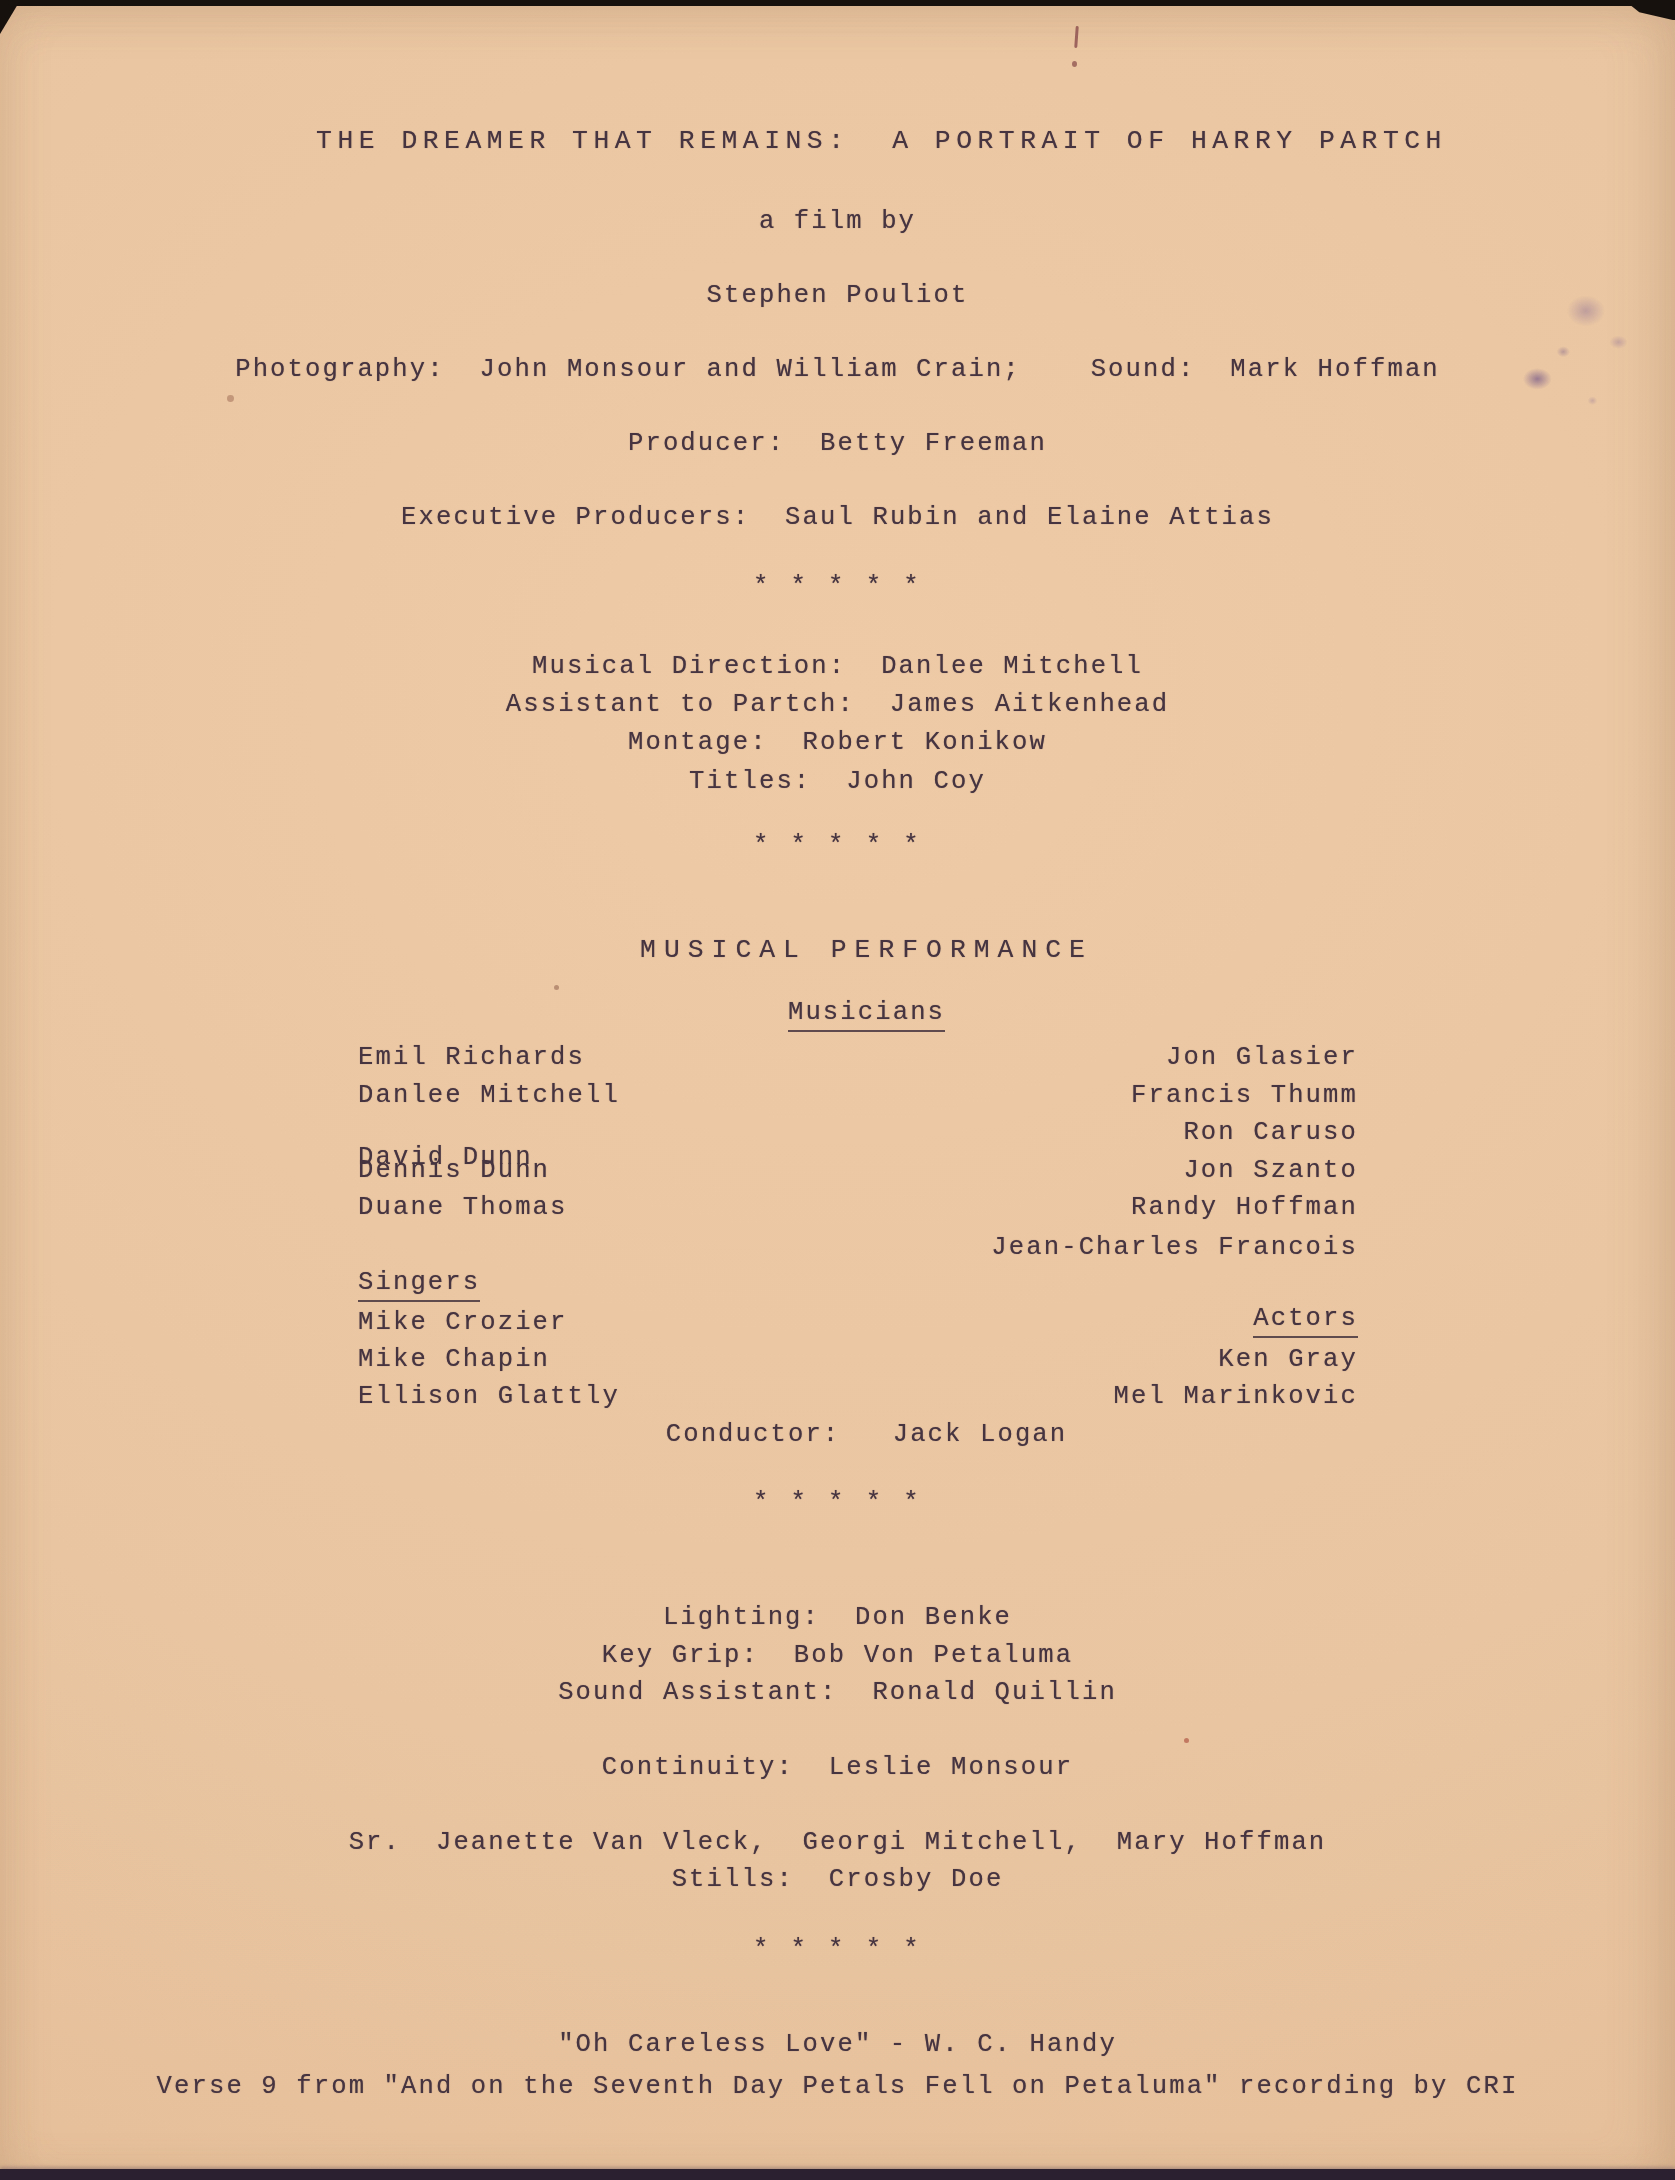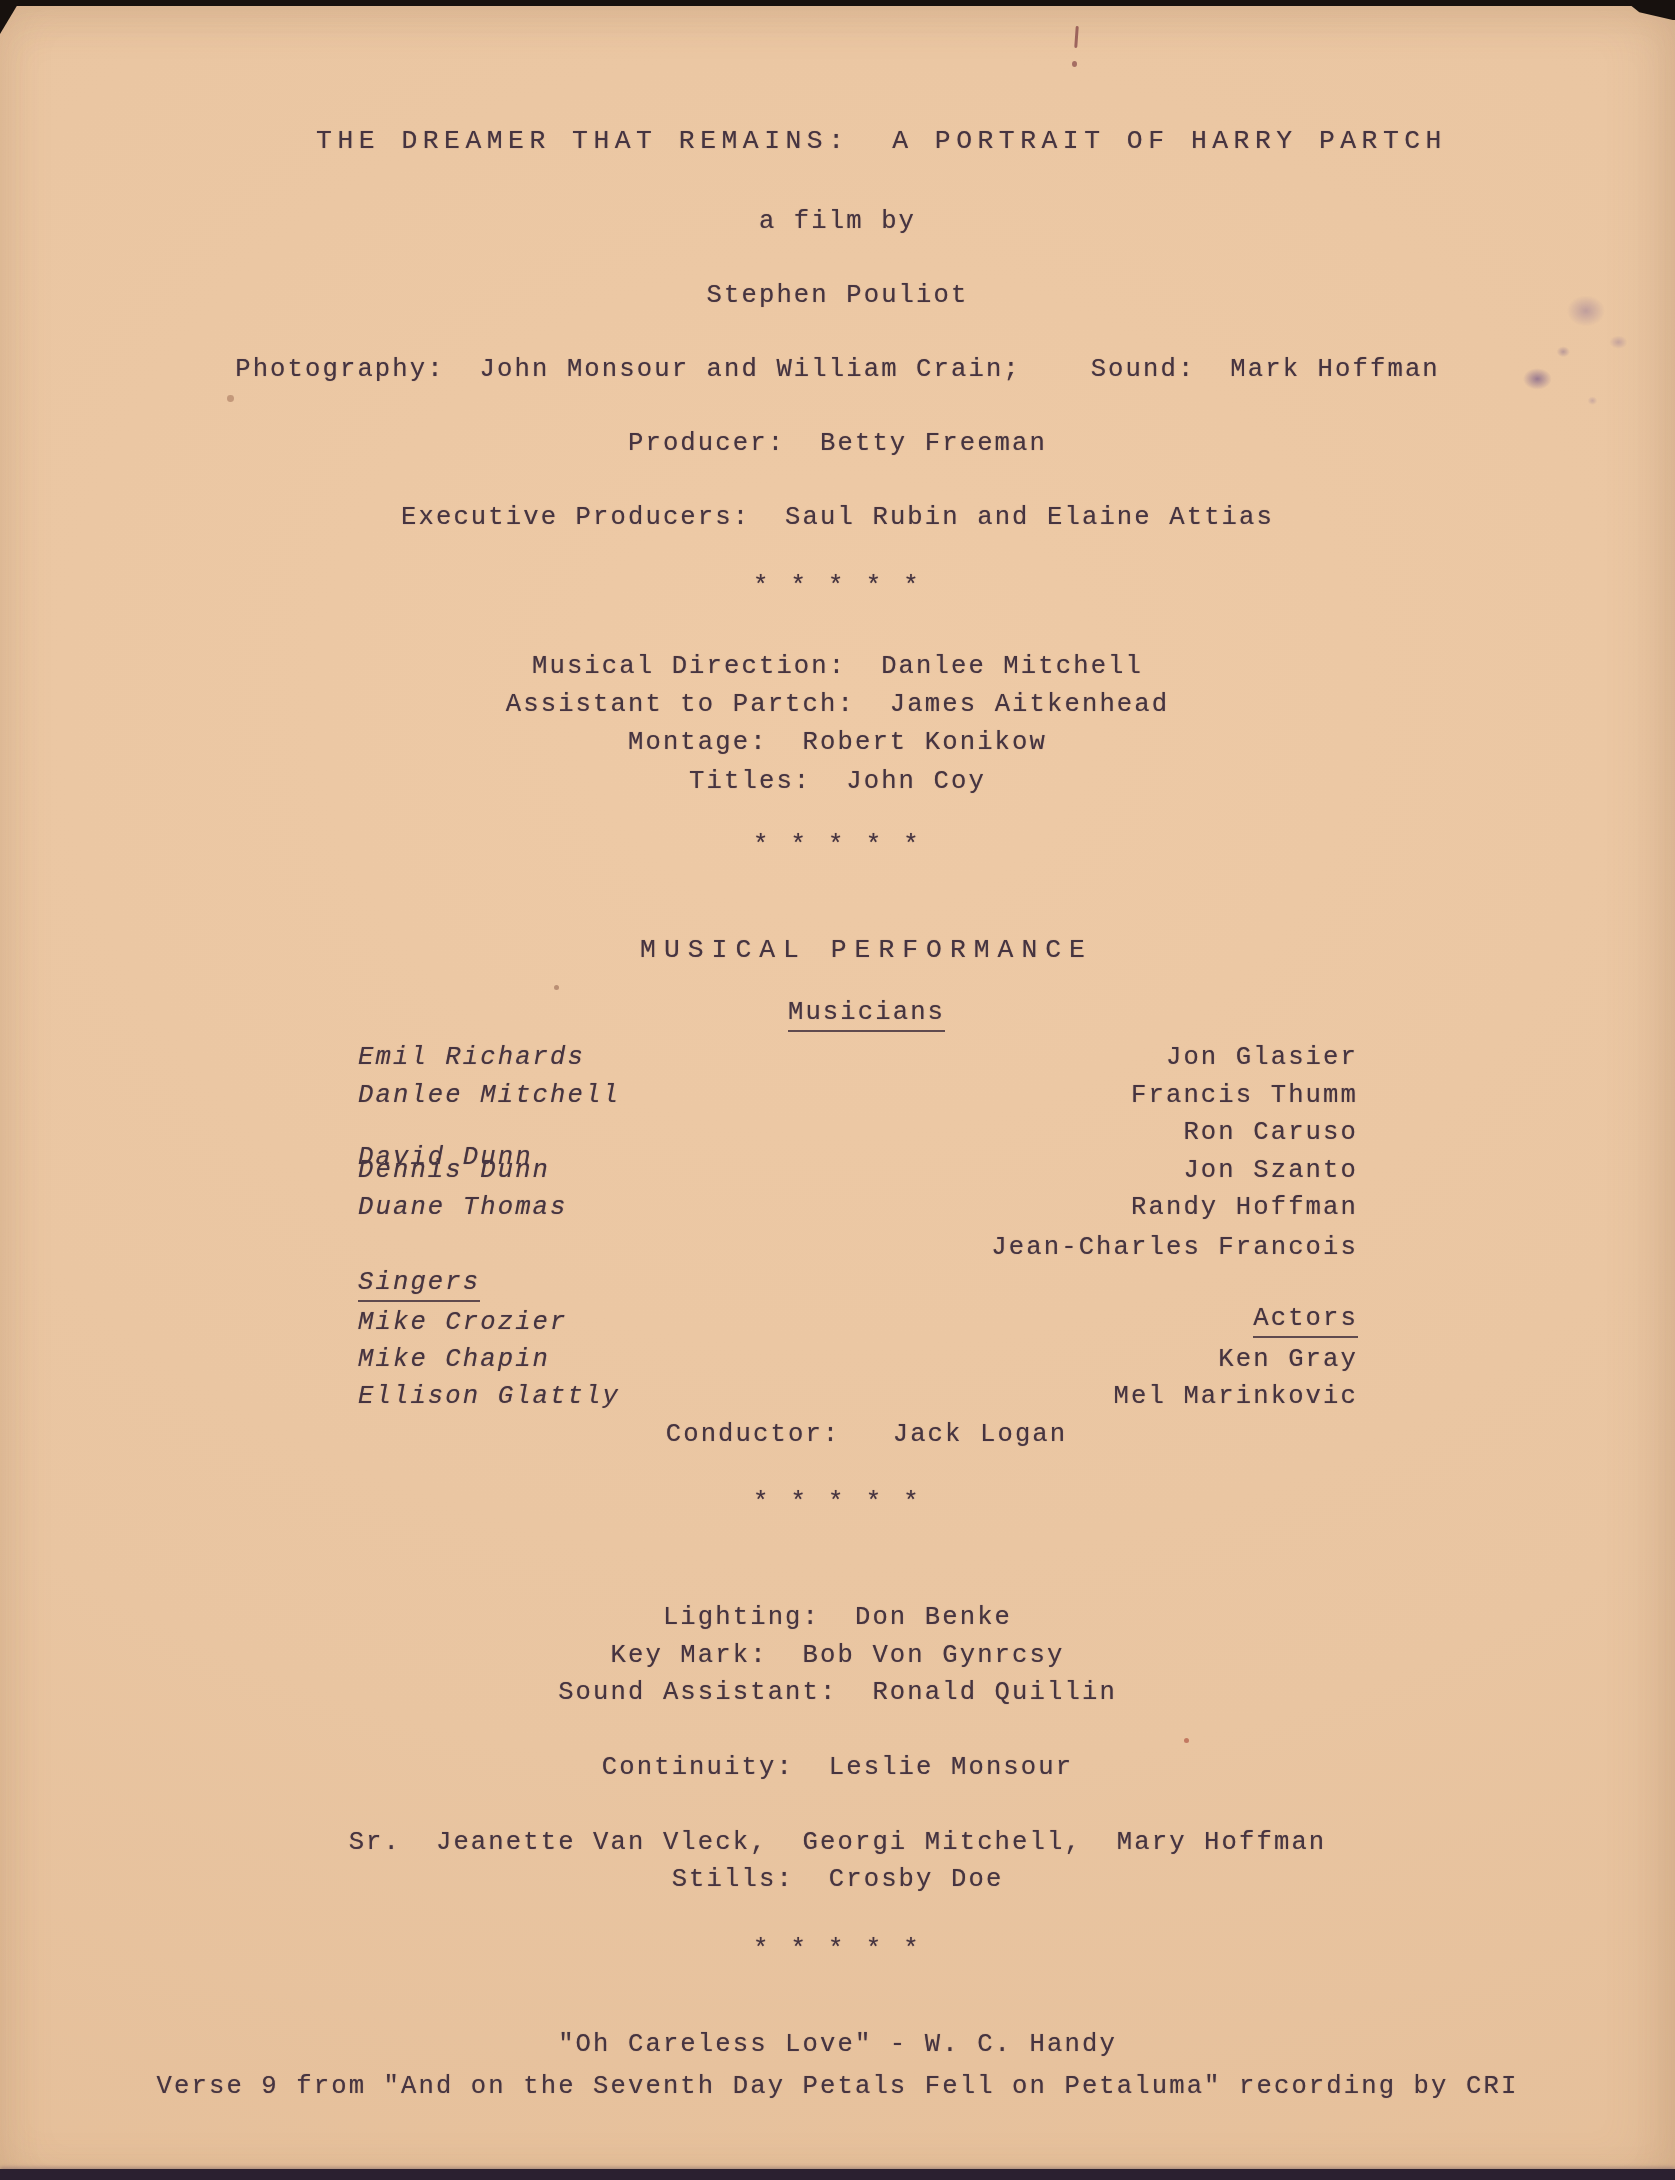--- a/index.html
+++ b/index.html
@@ -21,21 +21,21 @@
     font-size:25.6px;
     letter-spacing:2.1px;
     color:#463440;
     text-shadow:0 0 0.9px rgba(70,52,64,.55);
   }
   .center{left:0;width:100%;text-align:center;}
   .shift{transform:translateX(29px);}
   .title{font-size:26.4px;letter-spacing:5.5px;padding-left:44px;}
   .section-heading{font-size:26.4px;letter-spacing:8px;}
   .sep{letter-spacing:3.4px;}
-  .cell-left{left:358px;font-style:italic;}
+  .cell-left{left:358px;}
   .cell-right{right:317px;text-align:right;}
   .u{border-bottom:2.6px solid rgba(70,52,64,.85);padding-bottom:2.6px;}
   
   .edge-top{position:absolute;top:0;left:0;right:0;height:6px;background:#17110e;}
   .corner-tl{position:absolute;top:0;left:0;width:20.4px;height:34px;background:#17110e;
              clip-path:polygon(0 0,100% 0,0 100%);}
   .corner-tr{position:absolute;top:0;right:0;width:51px;height:20.4px;background:#17110e;
              clip-path:polygon(0 0,100% 0,100% 100%,30% 60%);}
   .edge-bottom{position:absolute;bottom:0;left:0;right:0;height:12px;background:#2b2030;
              box-shadow:0 -1.7px 3.4px rgba(80,60,90,.35);}
@@ -115,21 +115,21 @@
 
   <div class="line cell-right" style="top:1304px"><span class="u">Actors</span></div>
   <div class="line cell-right" style="top:1345px">Ken Gray</div>
   <div class="line cell-right" style="top:1382px">Mel Marinkovic</div>
 
   <div class="line center shift" style="top:1420px">Conductor:   Jack Logan</div>
 
   <div class="line center sep" style="top:1488px">* * * * *</div>
 
   <div class="line center" style="top:1603px">Lighting:  Don Benke</div>
-  <div class="line center" style="top:1641px">Key Mark:  Bob Von Gynrcsy</div>
+  <div class="line center" style="top:1641px">Key Grip:  Bob Von Petaluma</div>
   <div class="line center" style="top:1678px">Sound Assistant:  Ronald Quillin</div>
   <div class="line center" style="top:1753px">Continuity:  Leslie Monsour</div>
   <div class="line center" style="top:1828px">Sr.  Jeanette Van Vleck,  Georgi Mitchell,  Mary Hoffman</div>
   <div class="line center" style="top:1865px">Stills:  Crosby Doe</div>
 
   <div class="line center sep" style="top:1935px">* * * * *</div>
 
   <div class="line center" style="top:2030px">"Oh Careless Love" - W. C. Handy</div>
   <div class="line center" style="top:2072px">Verse 9 from "And on the Seventh Day Petals Fell on Petaluma" recording by CRI</div>
 

